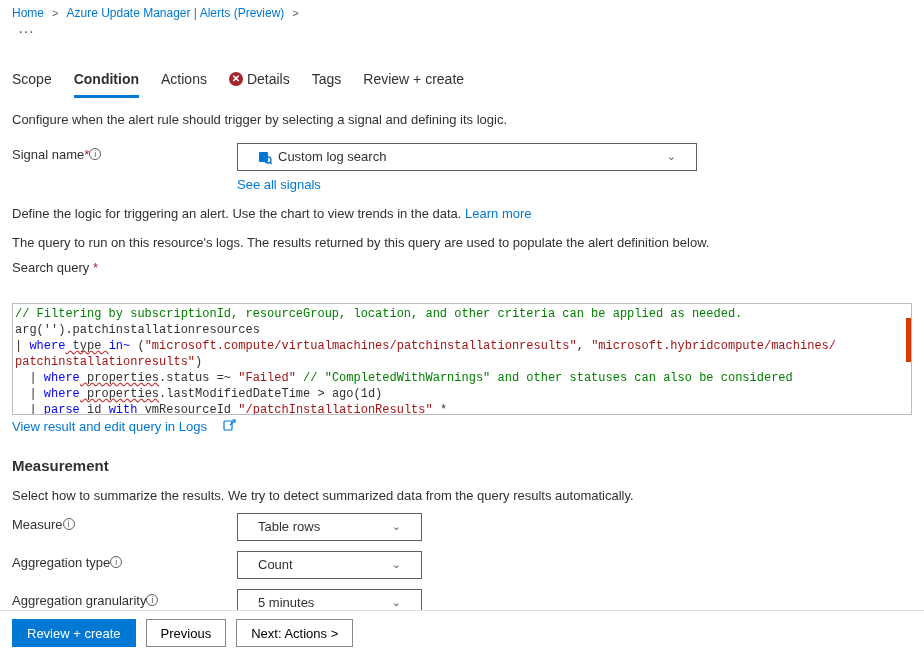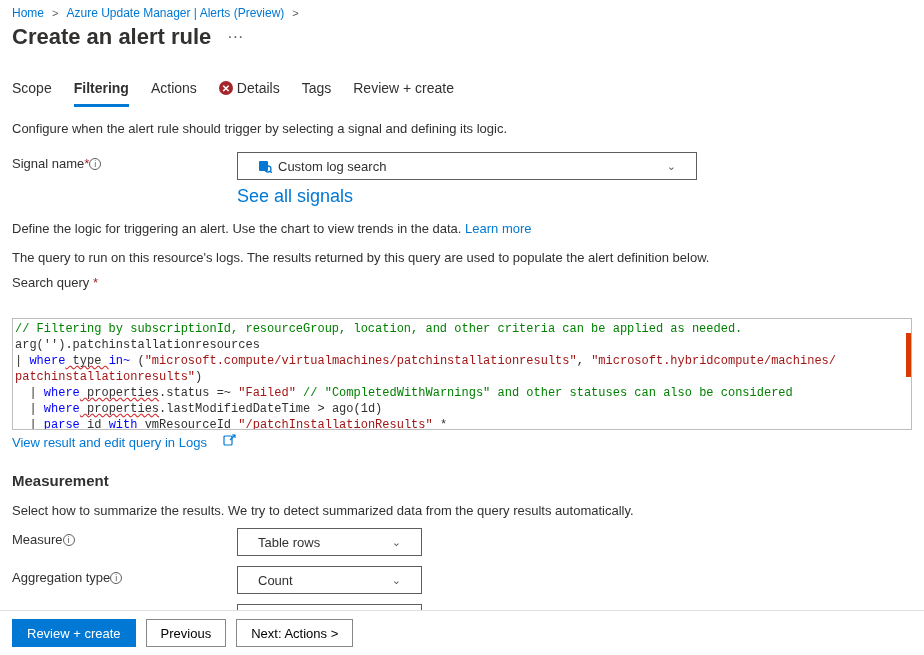--- a/index.html
+++ b/index.html
@@ -46,21 +46,21 @@
       border: 1px solid #605e5c; height: 28px; display: flex; align-items: center;
       padding: 0 20px; gap: 6px; background: #fff; cursor: pointer;
       justify-content: space-between; max-width: 460px;
     }
     .select-small { max-width: 185px; }
     .select-box .left { display: flex; align-items: center; gap: 6px; }
     .chev { font-size: 11px; color: #605e5c; }
     .signal-icon {
       width: 14px; height: 14px; display:inline-block; border-radius:2px;
     }
-    .link-row { margin-top: 6px; font-size: 18px; }
+    .link-row { margin-top: 6px; font-size: 13px; }
     .block-desc { font-size: 13px; margin: 14px 0 10px 0; }
     .query-label { font-size: 13px; margin-bottom: 4px; }
     .query-box {
       border: 1px solid #bdbdbd; background: #fff; position: relative;
       height: 112px; overflow: hidden; font-family: "Consolas","Courier New",monospace;
       font-size: 12px; line-height: 16px; margin-top: 28px;
     }
     .query-content { padding: 2px 2px 2px 2px; white-space: pre; overflow: hidden; }
     .query-edge-err { position:absolute; right:0; top:14px; width:5px; height:44px; background:#d83b01; }
     .kw { color: #0000ff; }
@@ -85,27 +85,26 @@
 <div class="content">
 
   <div class="breadcrumb">
     <a>Home</a>
     <span class="sep">&gt;</span>
     <a>Azure Update Manager | Alerts (Preview)</a>
     <span class="sep">&gt;</span>
   </div>
 
   <div class="page-title-row">
-    <h1>Create an alert rule</h1>
     <span class="ellipsis-btn">···</span>
   </div>
 
   <div class="tabs">
     <div class="tab">Scope</div>
-    <div class="tab active">Filtering</div>
+    <div class="tab active">Condition</div>
     <div class="tab">Actions</div>
     <div class="tab error">
       <span class="error-icon">✕</span>
       <span>Details</span>
     </div>
     <div class="tab">Tags</div>
     <div class="tab">Review + create</div>
   </div>
 
   <div class="section-desc">Configure when the alert rule should trigger by selecting a signal and defining its logic.</div>

